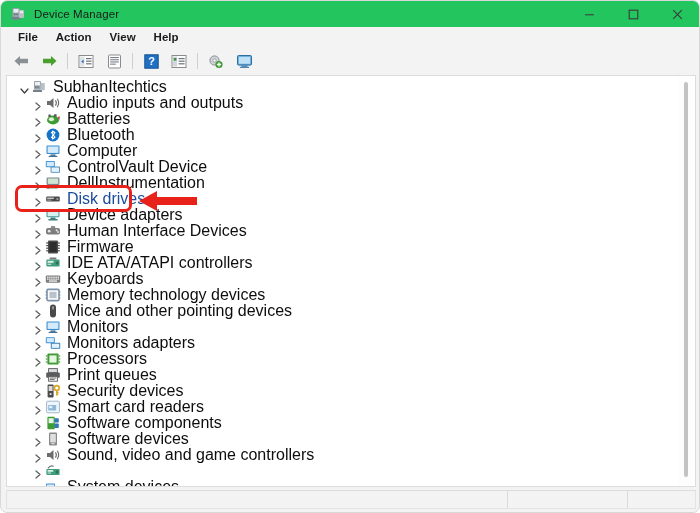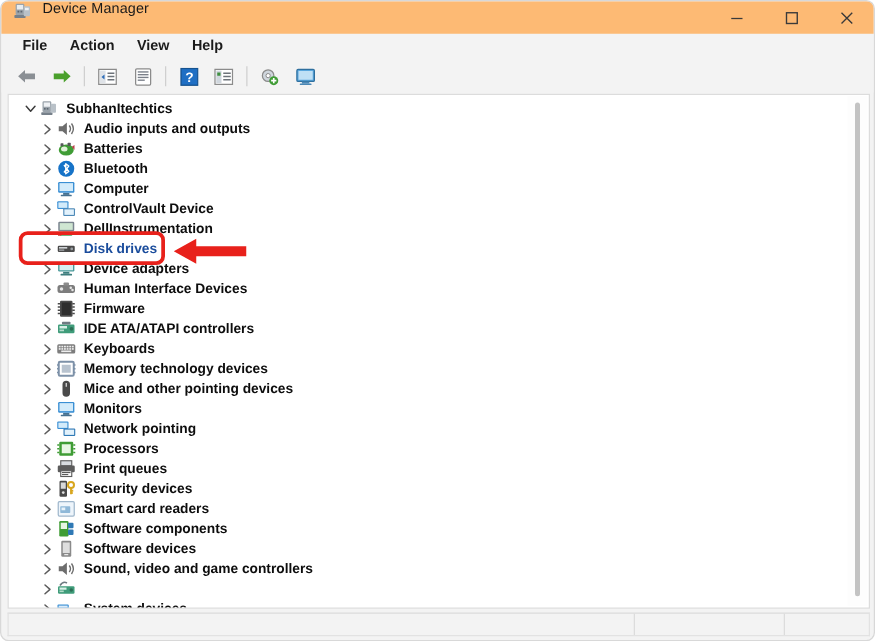--- a/index.html
+++ b/index.html
@@ -23,22 +23,23 @@
     box-sizing: border-box;
     border: 1px solid #d8d8d8;
     border-radius: 7px;
     overflow: hidden;
   }
 
   
   .titlebar {
     position: relative;
     height: 26px;
-    background: #fdba74;
+    background: #22c55e;
     display: flex;
+    align-items: center;
   }
   .title-icon {
     width: 16px;
     height: 16px;
     margin-left: 9px;
     margin-right: 8px;
     flex: none;
     position: relative;
   }
   .title-text {
@@ -121,27 +122,26 @@
     position: absolute;
     left: 0;
     top: 3px;
     width: 672px;
     height: 409px;
     overflow: hidden;
   }
   .node {
     height: 16px;
     display: flex;
-    align-items: center;
-    font-size: 11px;
+    align-items: flex-end;
+    font-size: 16px;
     color: #0d0d0d;
     white-space: nowrap;
     cursor: default;
     line-height: 16px;
-    font-weight: bold;
   }
   .node-root { padding-left: 10px; }
   .node-child { padding-left: 24px; }
   .chev {
     width: 14px;
     flex: none;
     display: flex;
     align-items: center;
     justify-content: center;
     color: #5b5b5b;
@@ -618,21 +618,21 @@
             </svg>
           </span>
           <span class="ico">
             <svg width="16" height="16" viewBox="0 0 16 16">
               <rect x="0.8" y="2.2" width="9" height="6" rx="0.8" fill="#3a8fd4"></rect>
               <rect x="1.7" y="3.1" width="7.2" height="4.2" fill="#d3ebfa"></rect>
               <rect x="5.8" y="7.8" width="9.4" height="6" rx="0.8" fill="#2f79b5"></rect>
               <rect x="6.7" y="8.7" width="7.6" height="4.2" fill="#e3f2fc"></rect>
             </svg>
           </span>
-          <span class="label">Network pointing</span>
+          <span class="label">Monitors adapters</span>
         </div>
         <div class="node node-child">
           <span class="chev">
             <svg width="8" height="9" viewBox="0 0 8 9">
               <path d="M2 1 L6 4.5 L2 8" stroke="#5b5b5b" stroke-width="1.2" fill="none" stroke-linecap="round" stroke-linejoin="round"></path>
             </svg>
           </span>
           <span class="ico">
             <svg width="16" height="16" viewBox="0 0 16 16">
               <rect x="2.4" y="2.4" width="11.2" height="11.2" rx="1" fill="#3f9c35"></rect>

